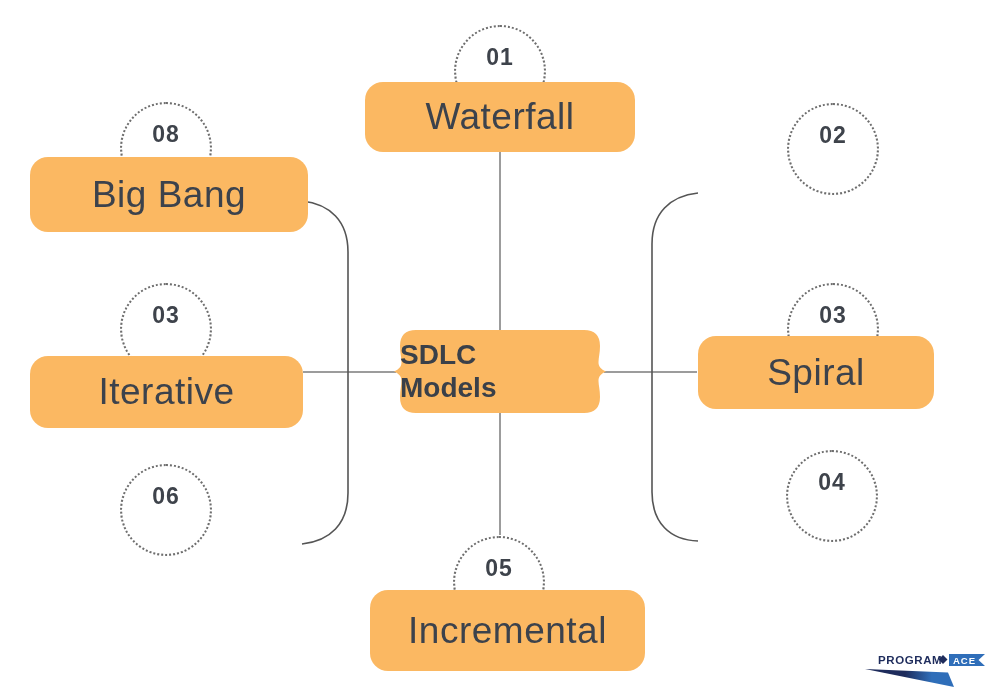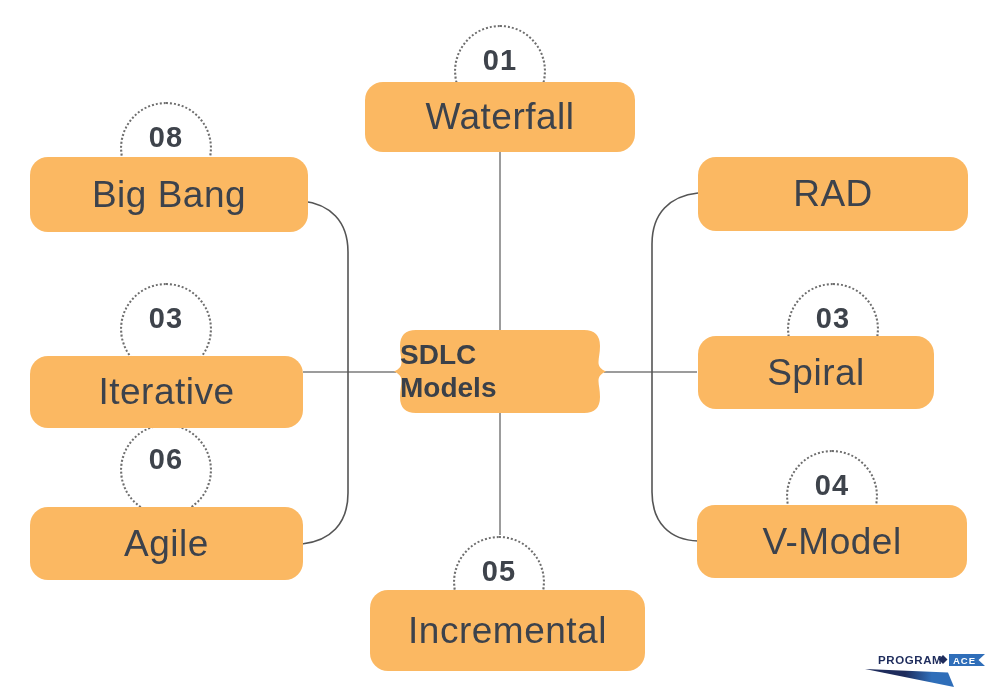--- a/index.html
+++ b/index.html
@@ -10,41 +10,41 @@
   svg.lines{position:absolute;left:0;top:0;z-index:0;}
   .spoke{stroke:var(--spoke-line,#9c9c9c);stroke-width:2;fill:none;}
   .branch{stroke:var(--branch-line,#555);stroke-width:1.6;fill:none;}
   .center-shape{fill:var(--box-fill,#FBB862);}
   .circle{
     position:absolute;width:92px;height:92px;border:2px dotted var(--dot-circle,#6e6e6e);
     border-radius:50%;z-index:1;box-sizing:border-box;
   }
   .circle .num{
     display:block;margin-top:17px;text-align:center;width:100%;
-    font-size:29px;font-weight:bold;letter-spacing:1px;color:var(--number-text,#3e434b);
+    font-size:23px;font-weight:bold;letter-spacing:1px;color:var(--number-text,#3e434b);
   }
   .box{
     position:absolute;background:var(--box-fill,#FBB862);border-radius:18px;z-index:2;
     display:flex;align-items:center;justify-content:center;
     font-size:37px;font-weight:400;color:var(--label-text,#3c424c);letter-spacing:0.5px;
   }
   #b-waterfall{left:365px;top:82px;width:270px;height:70px;}
   #b-rad{left:698px;top:157px;width:270px;height:74px;}
   #b-spiral{left:698px;top:336px;width:236px;height:73px;}
   #b-vmodel{left:697px;top:505px;width:270px;height:73px;}
   #b-incremental{left:370px;top:590px;width:275px;height:81px;}
   #b-agile{left:30px;top:507px;width:273px;height:73px;}
   #b-iterative{left:30px;top:356px;width:273px;height:72px;}
   #b-bigbang{left:30px;top:157px;width:278px;height:75px;}
   #c-01{left:454px;top:25px;}
   #c-02{left:787px;top:103px;}
   #c-03{left:787px;top:283px;}
   #c-04{left:786px;top:450px;}
   #c-05{left:453px;top:536px;}
-  #c-06{left:120px;top:424px;}
+  #c-06{left:120px;top:464px;}
   #c-07{left:120px;top:283px;}
   #c-08{left:120px;top:102px;}
   .center-label{
     position:absolute;left:400px;top:330px;width:200px;height:83px;z-index:3;
     display:flex;flex-direction:column;justify-content:center;
     font-size:28px;font-weight:bold;line-height:1.15;color:var(--center-text,#3a4049);
   }
   svg.logo{position:absolute;left:862px;top:646px;z-index:3;}
   .logo-navy{fill:var(--logo-navy,#1e2c5c);}
   .logo-blue{fill:var(--logo-blue,#2f6eb9);}
@@ -79,20 +79,23 @@
              C 594 377 600 383 600 397
              Q 600 413 584 413 L 416 413 Q 400 413 400 397
              C 400 383 406 377 394 371.5
              C 406 366 400 360 400 346
              Q 400 330 416 330 Z"></path>
   </svg>
 
   <div class="circle" id="c-01">
     <span class="num">01</span>
   </div>
+  <div class="circle" id="c-02">
+    <span class="num">02</span>
+  </div>
   <div class="circle" id="c-03">
     <span class="num">03</span>
   </div>
   <div class="circle" id="c-04">
     <span class="num">04</span>
   </div>
   <div class="circle" id="c-05">
     <span class="num">05</span>
   </div>
   <div class="circle" id="c-06">
@@ -101,34 +104,25 @@
   <div class="circle" id="c-07">
     <span class="num">03</span>
   </div>
   <div class="circle" id="c-08">
     <span class="num">08</span>
   </div>
 
   <div class="box" id="b-waterfall">
     <span>Waterfall</span>
   </div>
-  <div class="box" id="b-rad">
-    <span>RAD</span>
-  </div>
   <div class="box" id="b-spiral">
     <span>Spiral</span>
   </div>
-  <div class="box" id="b-vmodel">
-    <span>V-Model</span>
-  </div>
   <div class="box" id="b-incremental">
     <span>Incremental</span>
-  </div>
-  <div class="box" id="b-agile">
-    <span>Agile</span>
   </div>
   <div class="box" id="b-iterative">
     <span>Iterative</span>
   </div>
   <div class="box" id="b-bigbang">
     <span>Big Bang</span>
   </div>
 
   <div class="center-label">
     <div>SDLC</div>

